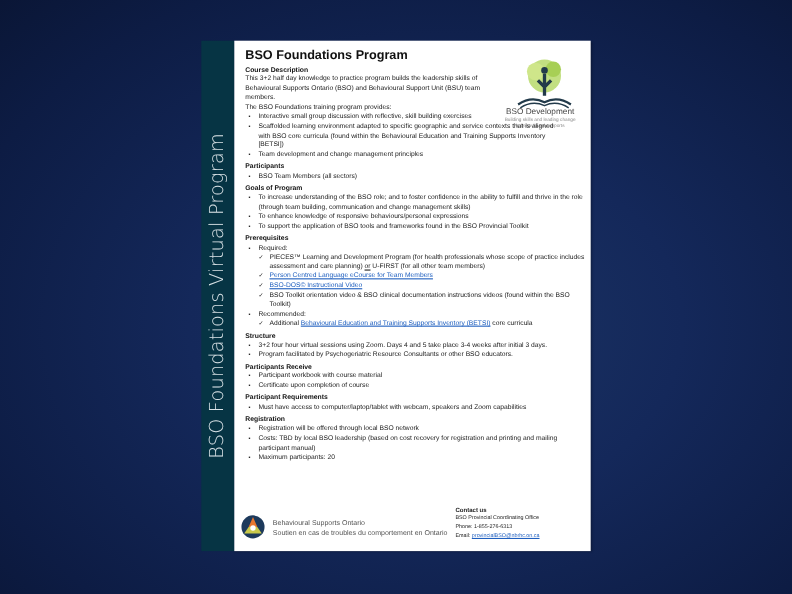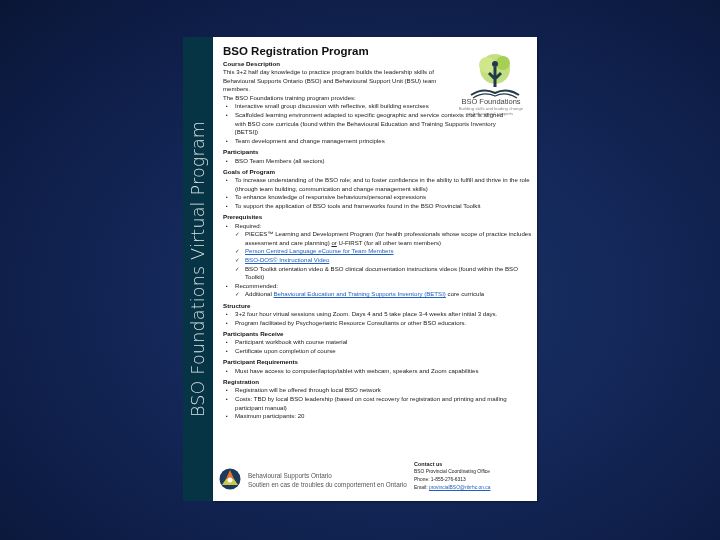--- a/index.html
+++ b/index.html
@@ -41,27 +41,27 @@
   <svg class="logo" viewBox="0 0 80 80">
     <circle cx="46" cy="18" r="15" fill="#b7d96b" opacity=".85"></circle>
     <circle cx="38" cy="14" r="8" fill="#cfe68a"></circle>
     <circle cx="54" cy="12" r="7" fill="#a7cf55"></circle>
     <path d="M46 16 L46 36 M40 22 L46 28 L52 22" stroke="#223a4a" stroke-width="3" fill="none"></path>
     <circle cx="46" cy="13" r="3" fill="#223a4a"></circle>
     <path d="M22 44 Q34 36 46 42 Q58 36 70 44" stroke="#223a4a" stroke-width="2" fill="none"></path>
     <path d="M24 47 Q35 40 46 45 Q57 40 68 47" stroke="#223a4a" stroke-width="1.3" fill="none"></path>
   </svg>
   <div class="logo-text">
-    <div class="lt1">BSO Foundations</div>
+    <div class="lt1">BSO Development</div>
     <div class="lt2">Building skills and leading change</div>
     <div class="lt2">in behavioural supports</div>
   </div>
 
   <div class="doc-inner">
-    <div class="title">BSO Registration Program</div>
+    <div class="title">BSO Foundations Program</div>
 
     <div class="h">Course Description</div>
     <div class="p" style="width:225px">This 3+2 half day knowledge to practice program builds the leadership skills of Behavioural Supports Ontario (BSO) and Behavioural Support Unit (BSU) team members.</div>
     <div class="p">The BSO Foundations training program provides:</div>
     <ul>
       <li class="b">Interactive small group discussion with reflective, skill building exercises</li>
       <li class="b" style="width:280px">Scaffolded learning environment adapted to specific geographic and service contexts that is aligned with BSO core curricula (found within the Behavioural Education and Training Supports Inventory [BETSI])</li>
       <li class="b">Team development and change management principles</li>
     </ul>
 

